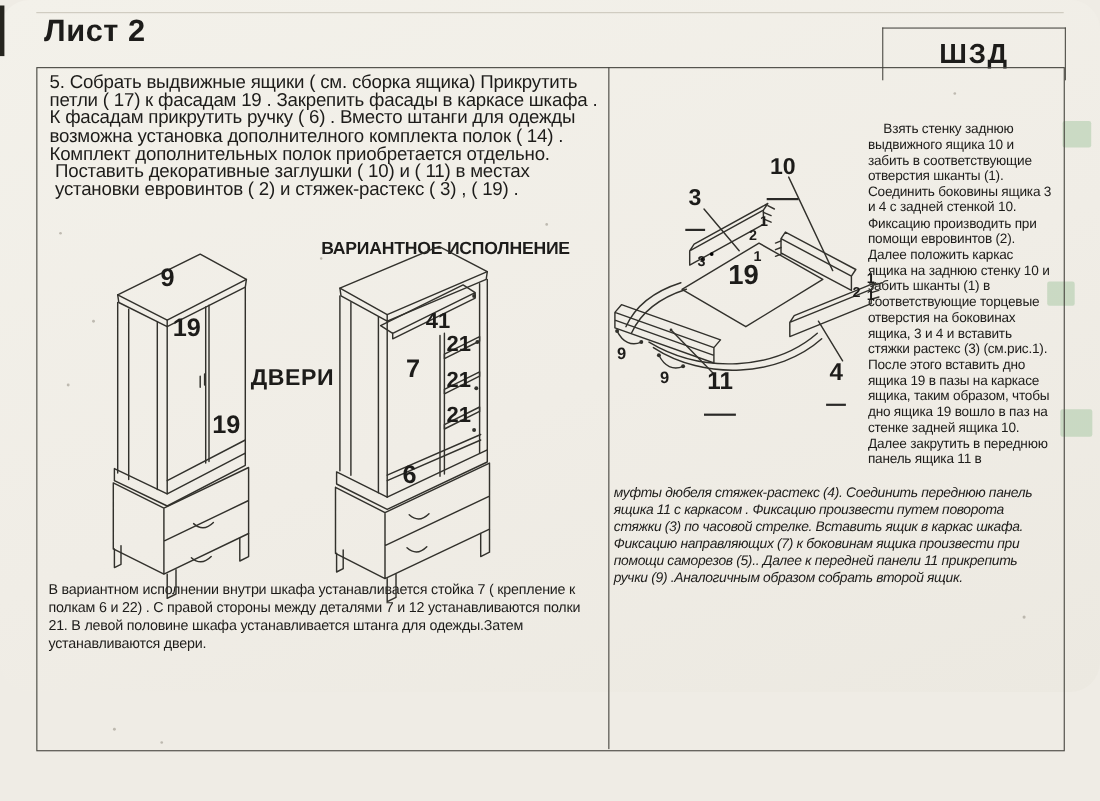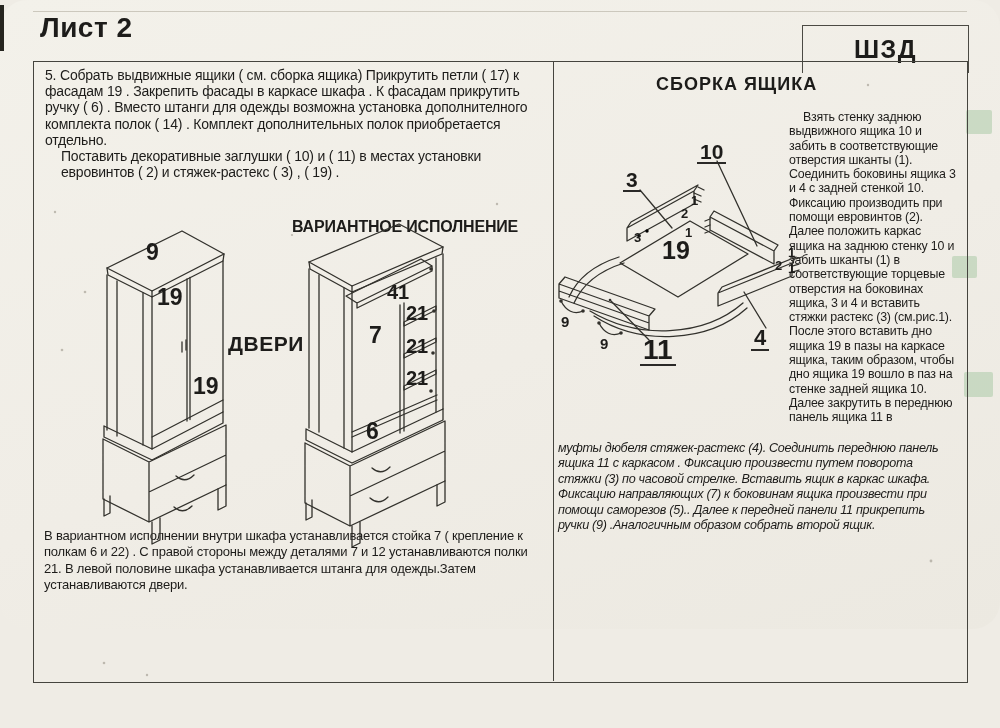--- a/index.html
+++ b/index.html
@@ -19,30 +19,30 @@
   .hairline-top{left:33px;top:11px;width:934px;height:0;border-top:1px solid #ccc8bd;}
   .sheet-title{left:40px;top:12px;font-size:28px;font-weight:600;letter-spacing:0.5px;}
   .code-cell{
     left:802px;top:25px;width:165px;height:47px;
     border-left:1.6px solid #4b4a44;border-right:1.6px solid #4b4a44;border-top:1.6px solid #4b4a44;
     display:flex;align-items:center;justify-content:center;
   }
   .code-cell span{font-size:25px;font-weight:600;letter-spacing:1.5px;}
   .content-box{left:33px;top:61px;width:933px;height:620px;border:1.6px solid #45443e;}
   .col-divider{left:553px;top:61px;width:0;height:620px;border-left:1.6px solid #45443e;}
-  .p5{left:45px;top:67px;width:500px;font-size:14px;line-height:16.2px;}
-  .p5b{margin-top:0;padding-left:5px;margin-left:11px;}
+  .p5{left:45px;top:67px;width:500px;font-size:17px;line-height:16.2px;}
+  .p5b{margin-top:0;padding-left:5px;}
   .h-general{left:42px;top:196px;font-size:15.5px;font-weight:700;}
   .h-variant{left:292px;top:194px;font-size:16px;font-weight:700;margin-top:24px;}
   .h-drawer{left:656px;top:74px;font-size:18px;font-weight:600;letter-spacing:1px;}
   .side-text{left:789px;top:110px;width:170px;font-size:12.4px;line-height:14.3px;letter-spacing:-0.2px;text-indent:14px;}
   .bottom-right-text{left:558px;top:441px;width:400px;font-size:12.6px;line-height:15.4px;letter-spacing:-0.3px;font-style:italic;}
   .bottom-left-text{left:44px;top:528px;width:502px;font-size:13px;line-height:16.4px;}
   .dlabel{position:absolute;font-weight:600;line-height:1;}
-  .ul{border-bottom:2px solid #2a2927;padding:0 3px 0 3px;}
+  .ul{border-bottom:2px solid #2a2927;padding:0 3px 18px 3px;}
   .green-mark{background:rgba(172,202,167,0.55);border-radius:2px;}
   .gm1{left:966px;top:110px;width:26px;height:24px;}
   .gm2{left:952px;top:256px;width:25px;height:22px;}
   .gm3{left:964px;top:372px;width:29px;height:25px;}
   .edge-artifact{left:0;top:5px;width:4px;height:46px;background:#26251f;}
   svg.art{position:absolute;left:0;top:0;pointer-events:none;}
   svg.art path{stroke:#32312c;stroke-width:1.3;fill:none;stroke-linecap:round;stroke-linejoin:round;}
   svg.art .fil{fill:#32312c;stroke:none;}
   svg.art .speck{fill:#8b8679;opacity:.5;stroke:none;}
 </style>
@@ -67,21 +67,20 @@
 
   <div class="abs p5 txt">
     <div>5. Собрать выдвижные ящики  ( см. сборка ящика)   Прикрутить петли  ( 17)   к фасадам 19 . Закрепить фасады в каркасе шкафа . К фасадам прикрутить ручку ( 6)  . Вместо штанги для одежды   возможна установка дополнителного комплекта  полок   ( 14)  . Комплект дополнительных полок приобретается отдельно.</div>
     <div class="p5b">Поставить декоративные заглушки  ( 10)   и  ( 11)   в местах установки евровинтов  ( 2)   и стяжек-растекс  ( 3)  ,  ( 19)  .</div>
   </div>
   <div class="abs h-variant txt">ВАРИАНТНОЕ ИСПОЛНЕНИЕ</div>
   <div class="abs bottom-left-text txt">
     <div>В вариантном исполнении внутри шкафа устанавливается стойка 7 ( крепление к полкам 6 и 22)  . С правой стороны между деталями 7 и 12 устанавливаются полки 21.  В левой половине шкафа устанавливается штанга для одежды.Затем устанавливаются двери.</div>
   </div>
 
-  <div class="abs h-drawer txt">СБОРКА ЯЩИКА</div>
   <div class="abs side-text txt">Взять стенку заднюю выдвижного ящика 10 и забить в соответствующие отверстия шканты (1). Соединить боковины ящика 3 и 4 с задней стенкой 10. Фиксацию производить при помощи евровинтов (2). Далее положить каркас ящика на заднюю стенку 10  и забить шканты (1) в соответствующие  торцевые отверстия на боковинах ящика, 3 и 4 и вставить стяжки растекс (3) (см.рис.1). После этого вставить дно ящика 19 в пазы на каркасе ящика, таким образом, чтобы дно ящика 19  вошло в паз на стенке задней ящика 10. Далее закрутить в переднюю панель ящика 11 в</div>
   <div class="abs bottom-right-text txt">муфты дюбеля стяжек-растекс (4). Соединить переднюю панель ящика  11 с каркасом . Фиксацию произвести путем поворота стяжки (3) по часовой стрелке. Вставить ящик в каркас шкафа. Фиксацию направляющих (7) к боковинам ящика произвести при помощи саморезов (5).. Далее к передней панели 11 прикрепить ручки  (9) .Аналогичным образом собрать второй ящик.</div>
 
   <svg class="art" width="1000" height="728" viewBox="0 0 1000 728">
 
     <g>
       <path d="M107,268 L182,231 L224,254 L152,291 Z"></path>
       <path d="M107,268 L108,275 L152,297 L223,261 L224,254 M152,291 L152,297"></path>
       <path d="M107,275 V430 M152,297 V449 M223,261 V412"></path>
       <path d="M117,281 V436 M143,293 V445"></path>
@@ -160,21 +159,21 @@
   <span class="dlabel" style="left:387px;top:282px;font-size:20px">41</span>
   <span class="dlabel" style="left:369px;top:324px;font-size:23px">7</span>
   <span class="dlabel" style="left:406px;top:303px;font-size:20px">21</span>
   <span class="dlabel" style="left:406px;top:336px;font-size:20px">21</span>
   <span class="dlabel" style="left:406px;top:368px;font-size:20px">21</span>
   <span class="dlabel" style="left:366px;top:420px;font-size:23px">6</span>
 
   <span class="dlabel ul" style="left:697px;top:141px;font-size:21px">10</span>
   <span class="dlabel ul" style="left:623px;top:169px;font-size:21px">3</span>
   <span class="dlabel" style="left:662px;top:238px;font-size:25px">19</span>
-  <span class="dlabel ul" style="left:640px;top:336px;font-size:28px">11</span>
+  <span class="dlabel ul" style="left:640px;top:336px;font-size:22px">11</span>
   <span class="dlabel ul" style="left:751px;top:327px;font-size:22px">4</span>
   <span class="dlabel" style="left:561px;top:314px;font-size:15px">9</span>
   <span class="dlabel" style="left:600px;top:336px;font-size:15px">9</span>
   <span class="dlabel" style="left:691px;top:194px;font-size:13px">1</span>
   <span class="dlabel" style="left:681px;top:207px;font-size:13px">2</span>
   <span class="dlabel" style="left:685px;top:226px;font-size:13px">1</span>
   <span class="dlabel" style="left:634px;top:231px;font-size:13px">3</span>
   <span class="dlabel" style="left:788px;top:246px;font-size:13px">1</span>
   <span class="dlabel" style="left:775px;top:259px;font-size:13px">2</span>
   <span class="dlabel" style="left:788px;top:262px;font-size:13px">1</span>

